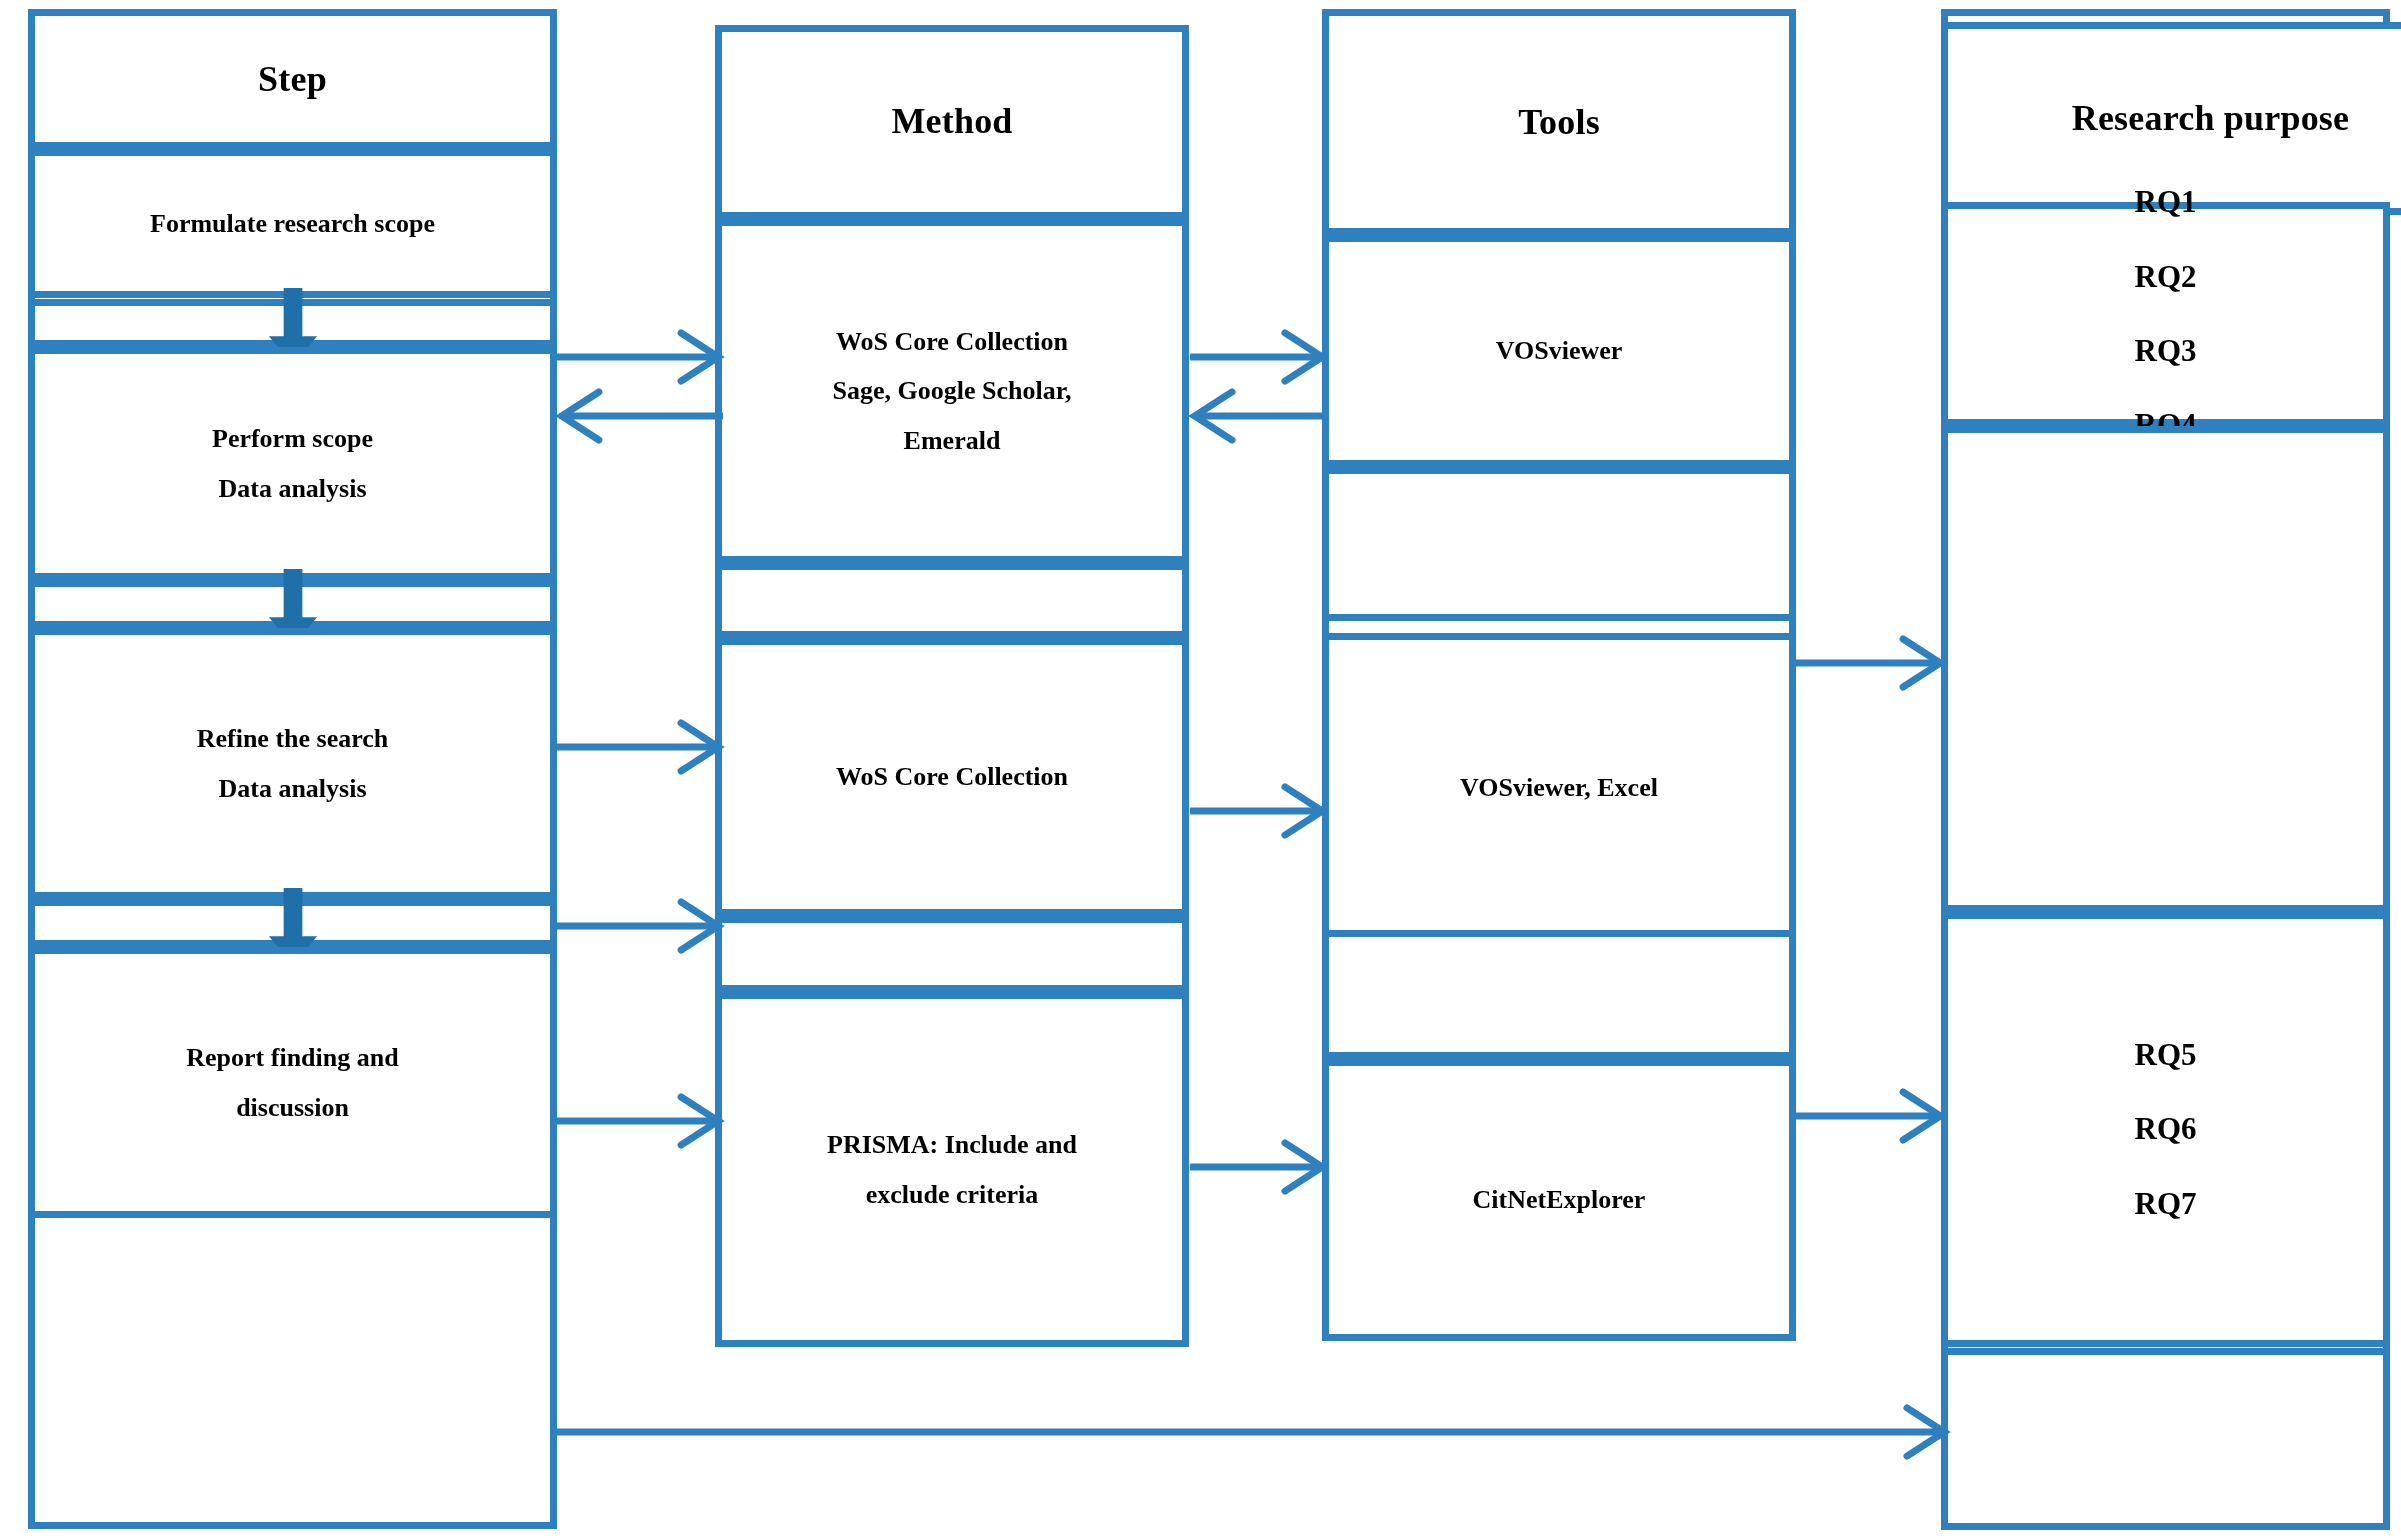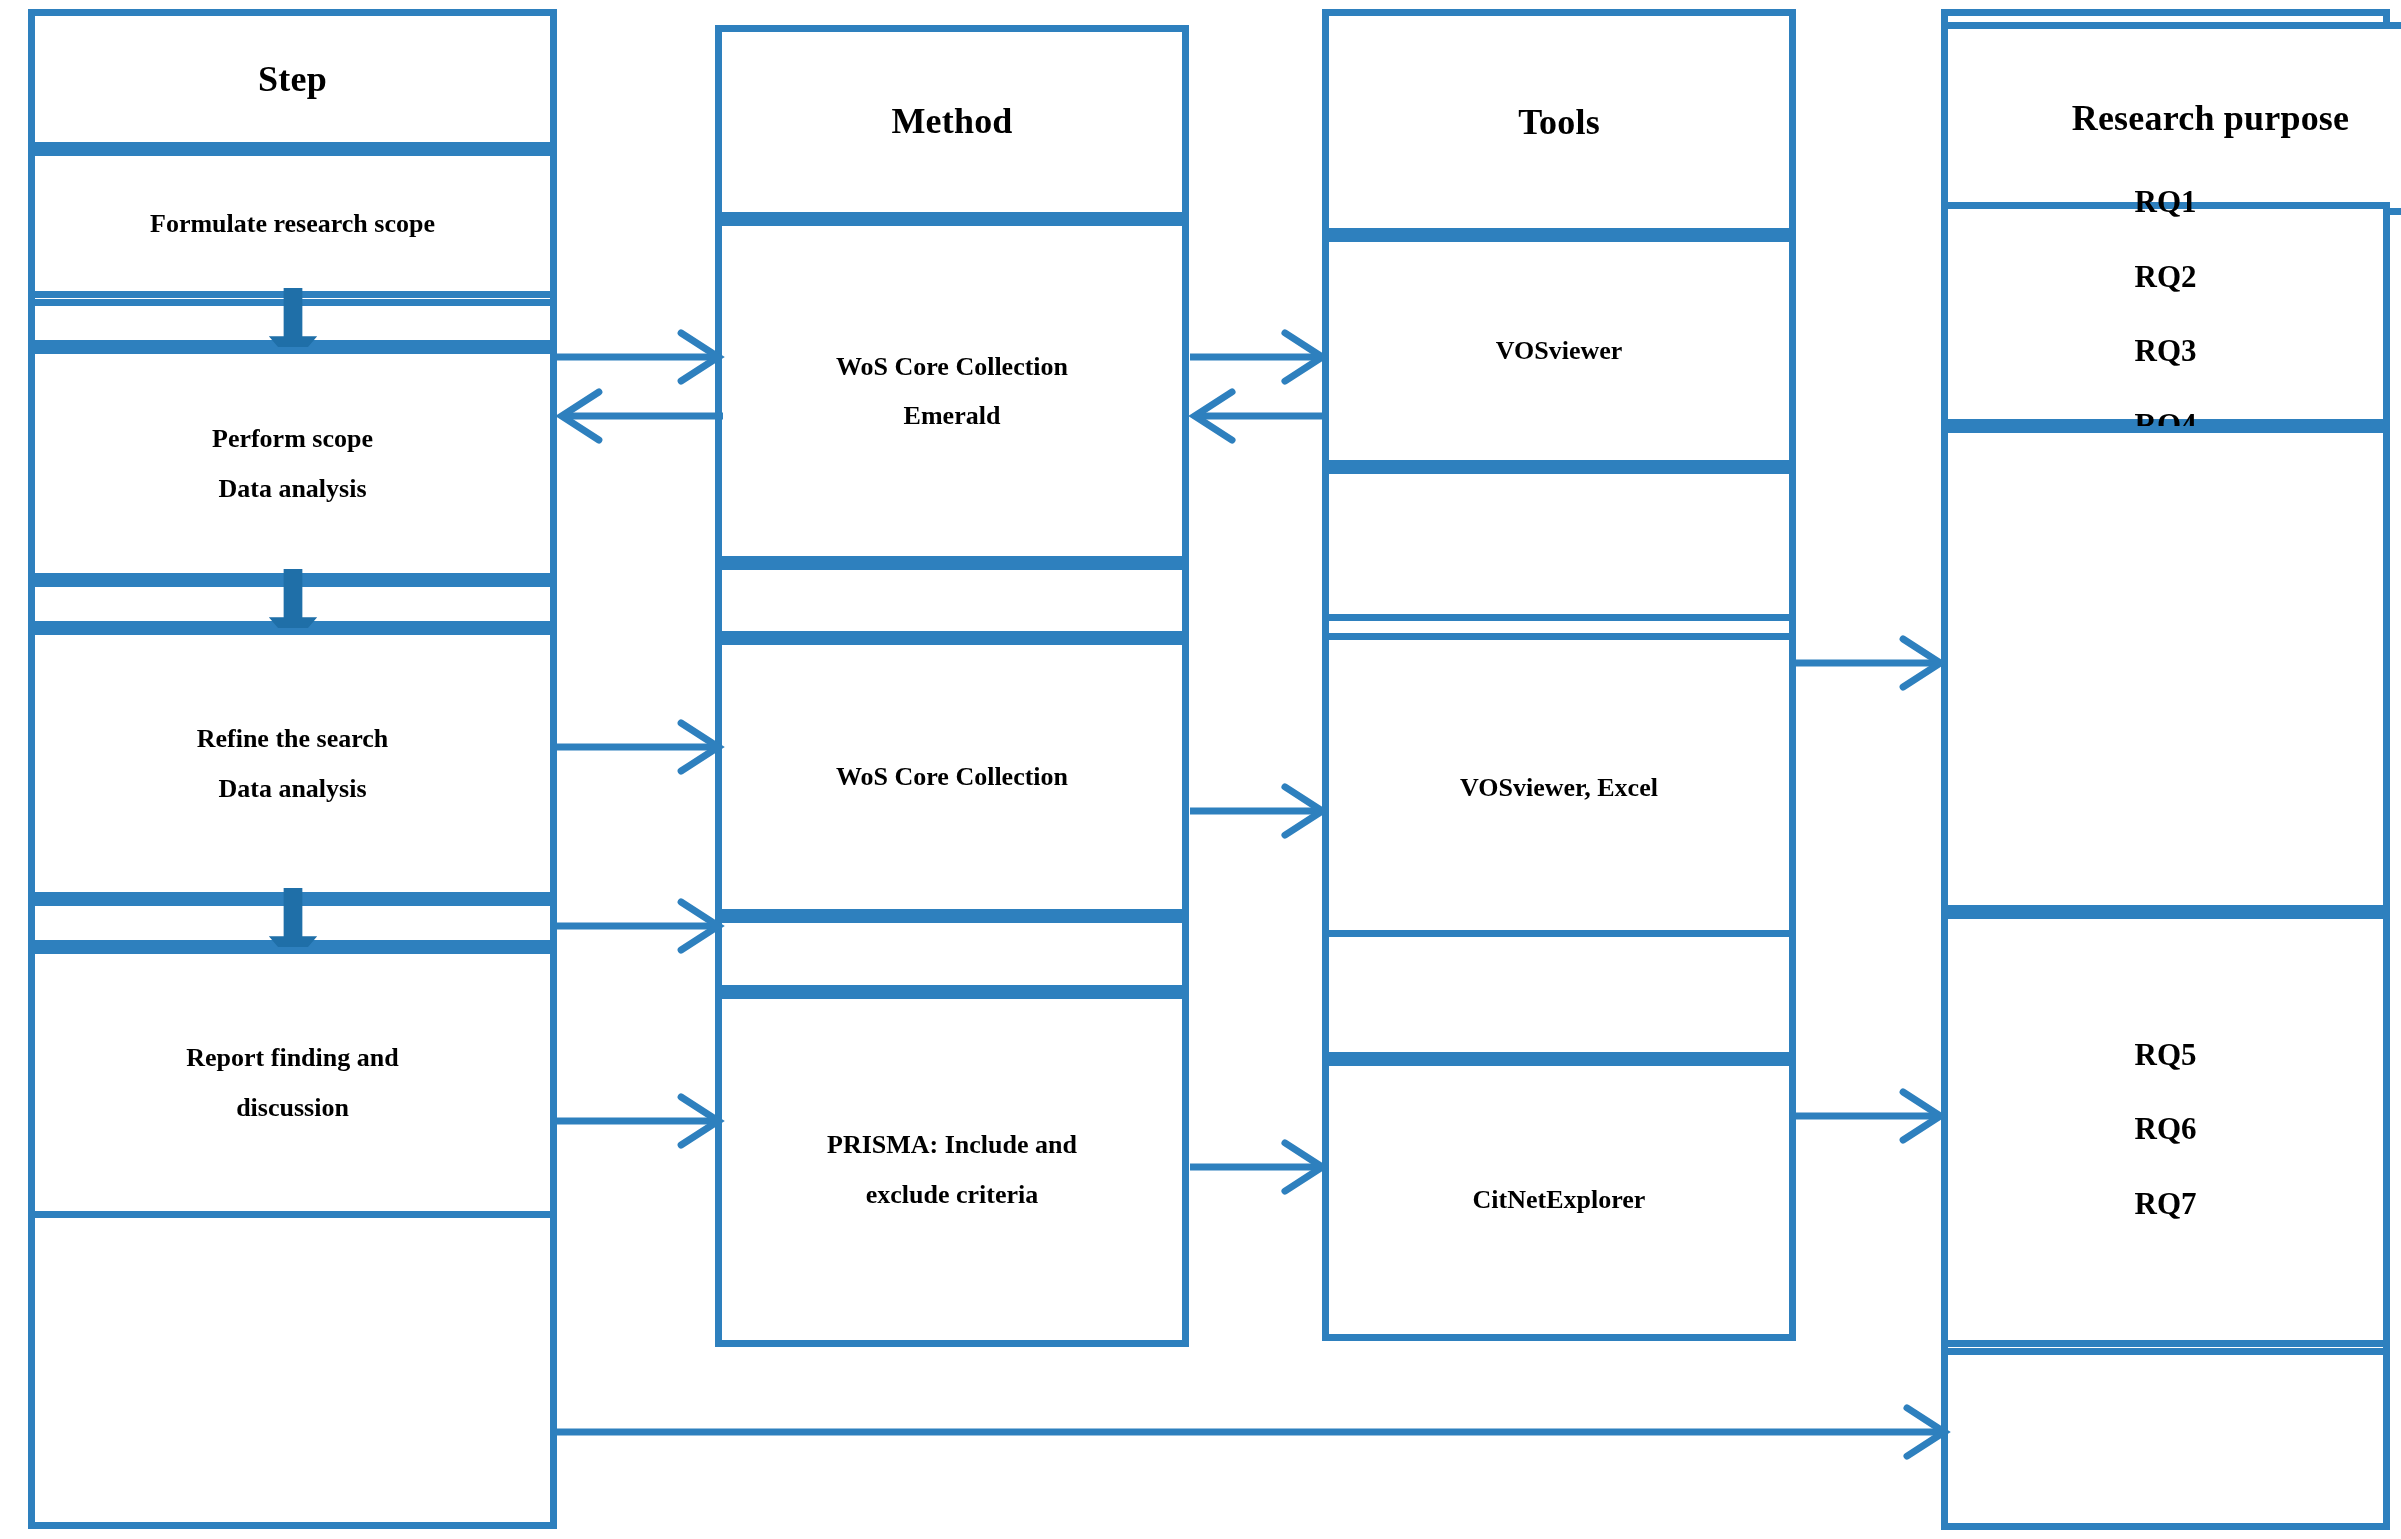--- a/index.html
+++ b/index.html
@@ -112,20 +112,21 @@
   </div>
 
   <div class="col" style="left:715px; top:25px; width:474px; height:1322px;"></div>
 
   <div class="box" style="left:715px; top:25px; width:474px; height:194px;">
     <span class="hdr-text">Method</span>
   </div>
 
   <div class="box" style="left:715px; top:219px; width:474px; height:344px;">
     <span class="body-text">WoS Core Collection</span>
+    <span class="body-text">Sage, Google Scholar,</span>
     <span class="body-text">Emerald</span>
   </div>
 
   <div class="spacer" style="left:715px; top:563px; width:474px; height:75px;"></div>
 
   <div class="box" style="left:715px; top:638px; width:474px; height:278px;">
     <span class="body-text">WoS Core Collection</span>
   </div>
 
   <div class="spacer" style="left:715px; top:916px; width:474px; height:76px;"></div>

